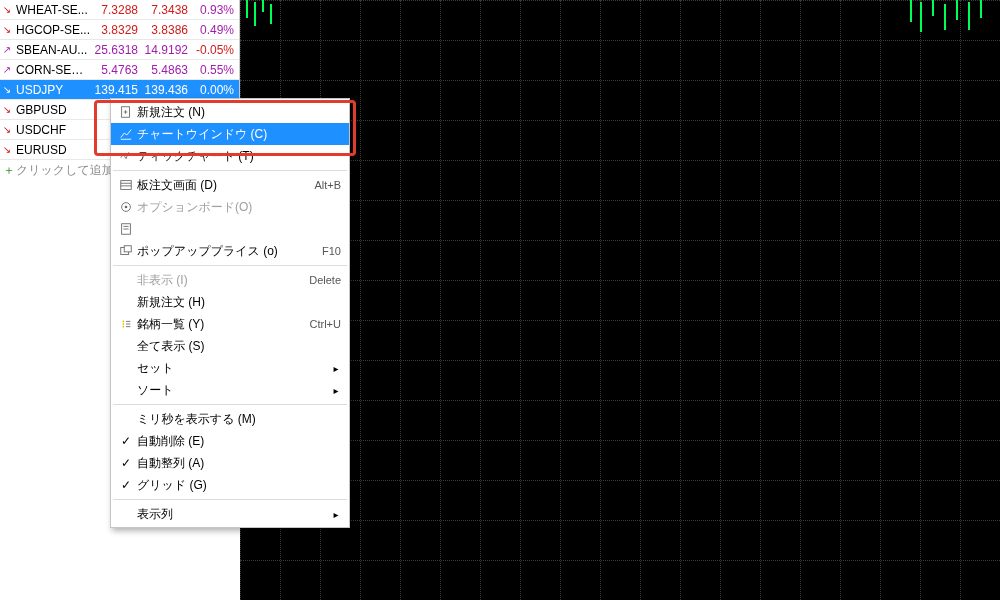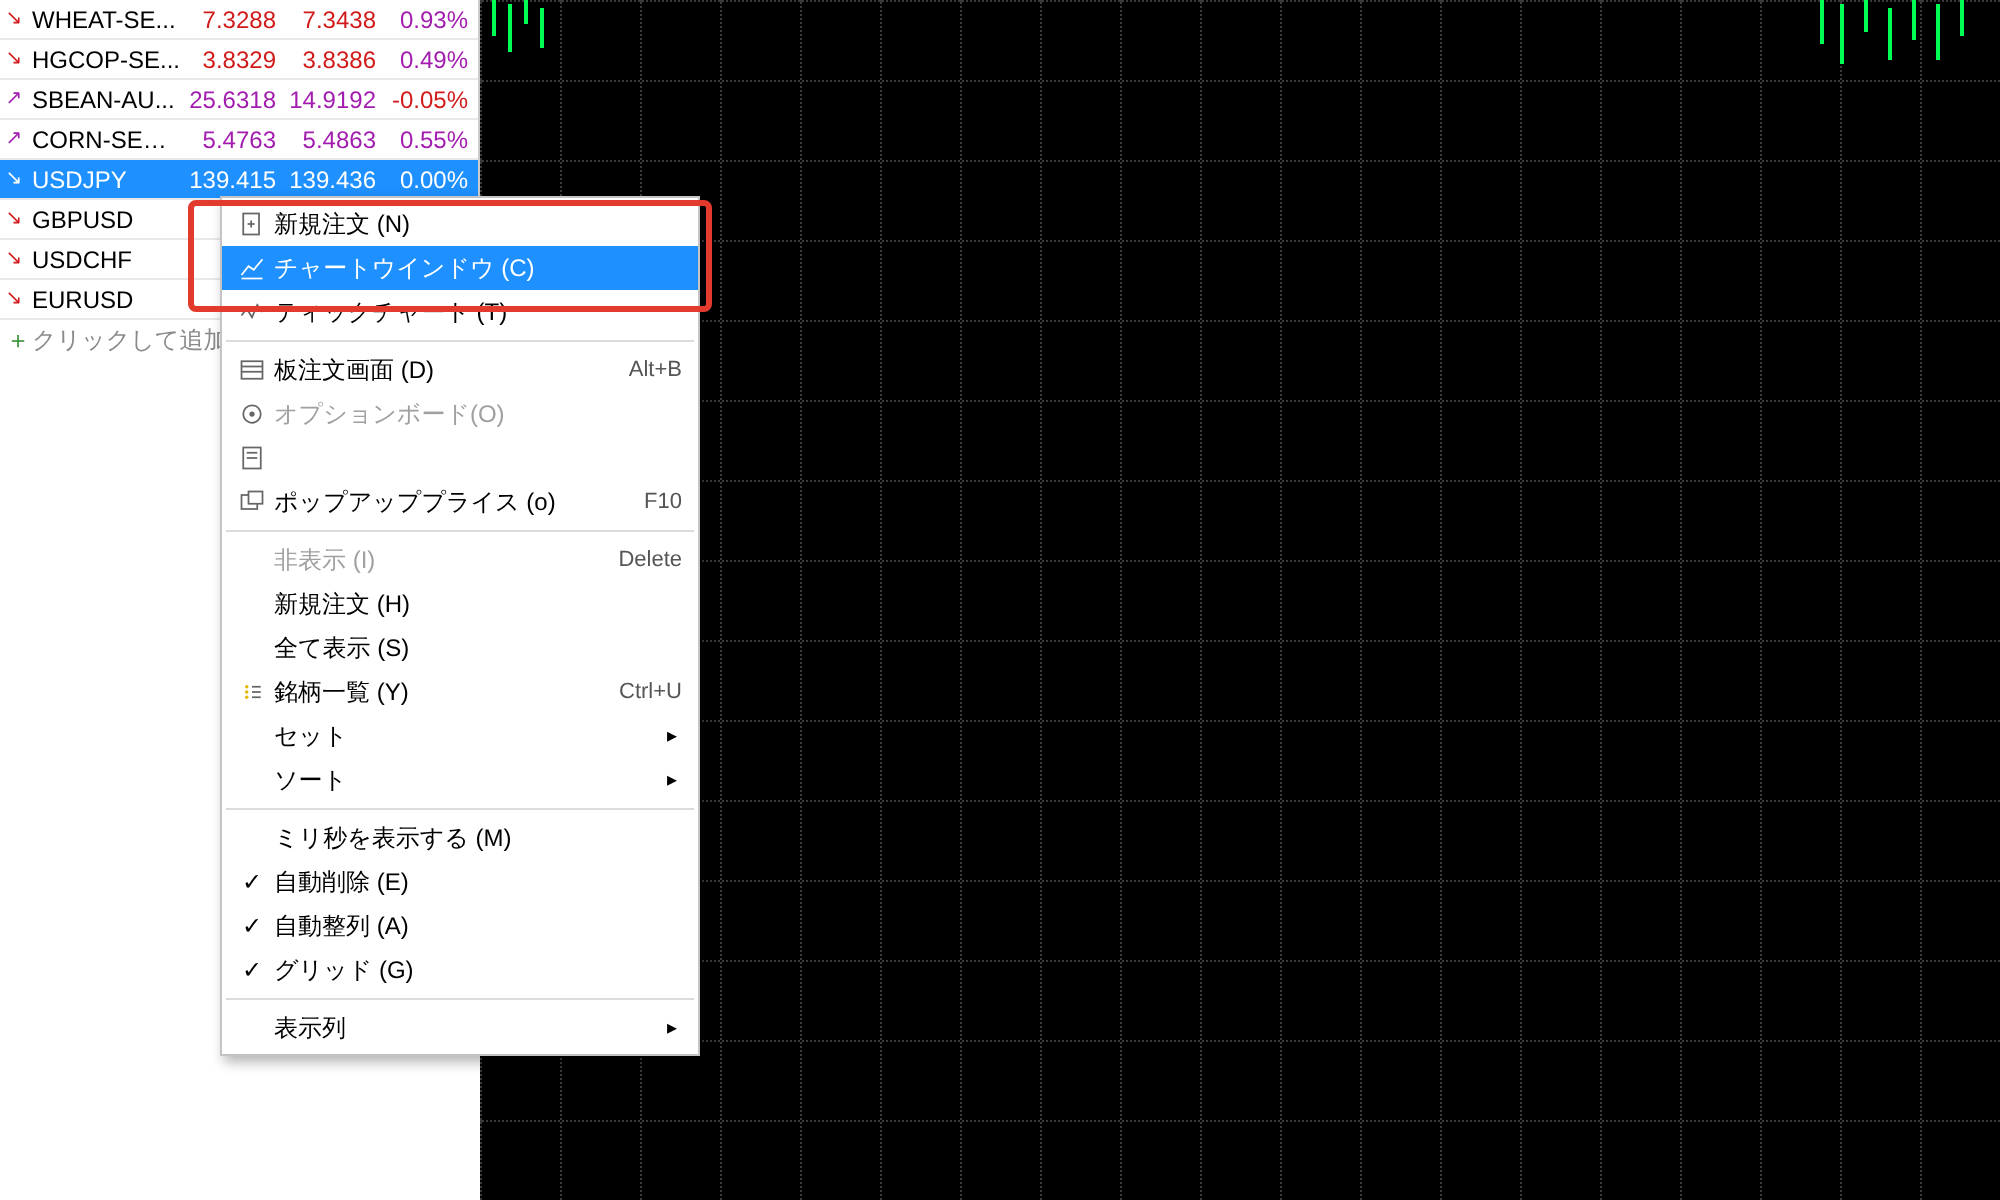--- a/index.html
+++ b/index.html
@@ -302,39 +302,39 @@
     <div class="ctx-item disabled">
       <span style="width: 22px; display: flex; justify-content: center;"></span>
       <span class="lbl">非表示 (I)</span>
       <span class="hot">Delete</span>
     </div>
     <div class="ctx-item">
       <span style="width: 22px; display: flex; justify-content: center;"></span>
       <span class="lbl">新規注文 (H)</span>
     </div>
     <div class="ctx-item">
-      <span style="width: 22px; display: flex; justify-content: center;"></span>
-      <span class="lbl">全て表示 (S)</span>
-    </div>
-    <div class="ctx-item">
       <span style="width: 22px; display: flex; justify-content: center;">
         <svg class="ico-svg" viewBox="0 0 16 16">
           <circle cx="5" cy="5" r="1" fill="#e6b800"></circle>
           <circle cx="5" cy="8" r="1" fill="#e6b800"></circle>
           <circle cx="5" cy="11" r="1" fill="#e6b800"></circle>
           <line x1="8" y1="5" x2="13" y2="5" stroke="#666"></line>
           <line x1="8" y1="8" x2="13" y2="8" stroke="#666"></line>
           <line x1="8" y1="11" x2="13" y2="11" stroke="#666"></line>
         </svg>
       </span>
       <span class="lbl">銘柄一覧 (Y)</span>
       <span class="hot">Ctrl+U</span>
     </div>
     <div class="ctx-item">
       <span style="width: 22px; display: flex; justify-content: center;"></span>
+      <span class="lbl">全て表示 (S)</span>
+    </div>
+    <div class="ctx-item">
+      <span style="width: 22px; display: flex; justify-content: center;"></span>
       <span class="lbl">セット</span>
       <span class="sub">▸</span>
     </div>
     <div class="ctx-item">
       <span style="width: 22px; display: flex; justify-content: center;"></span>
       <span class="lbl">ソート</span>
       <span class="sub">▸</span>
     </div>
     <div class="ctx-sep"></div>
     <div class="ctx-item">

